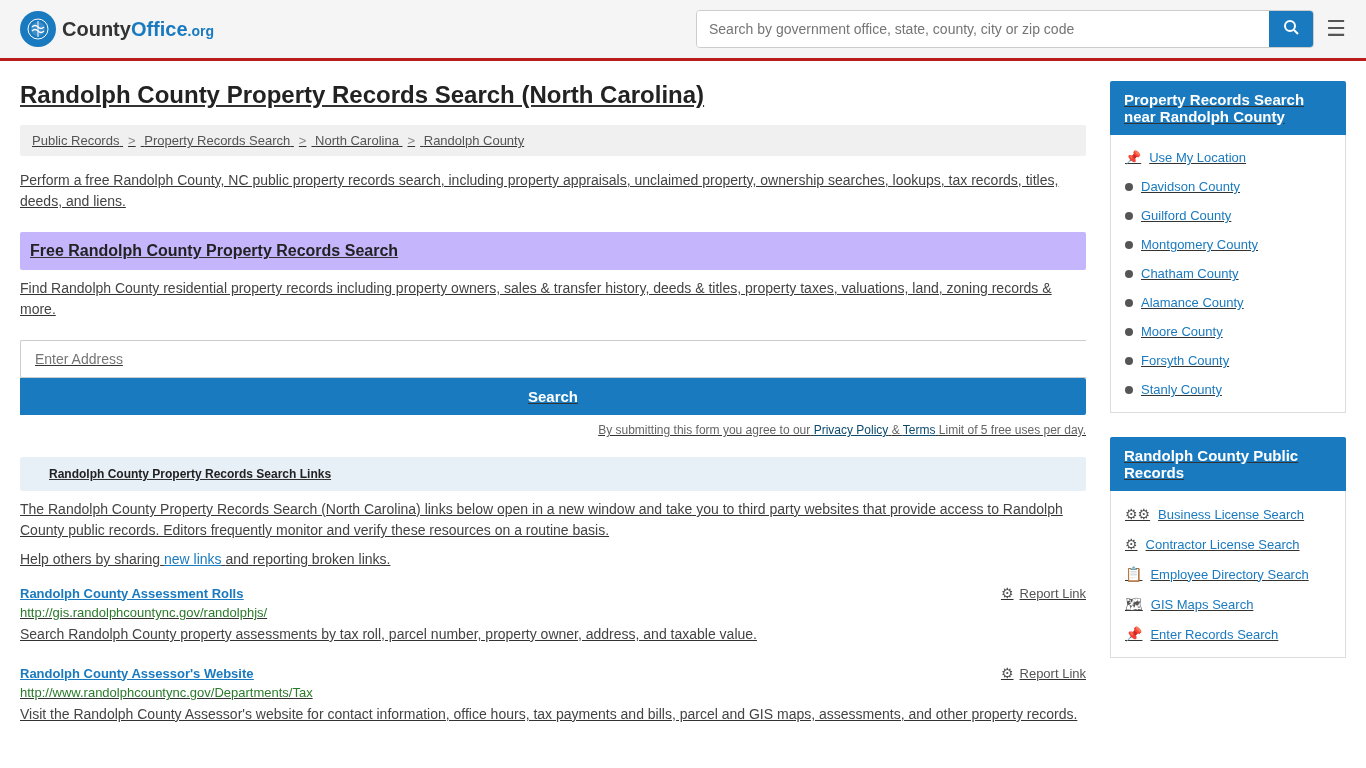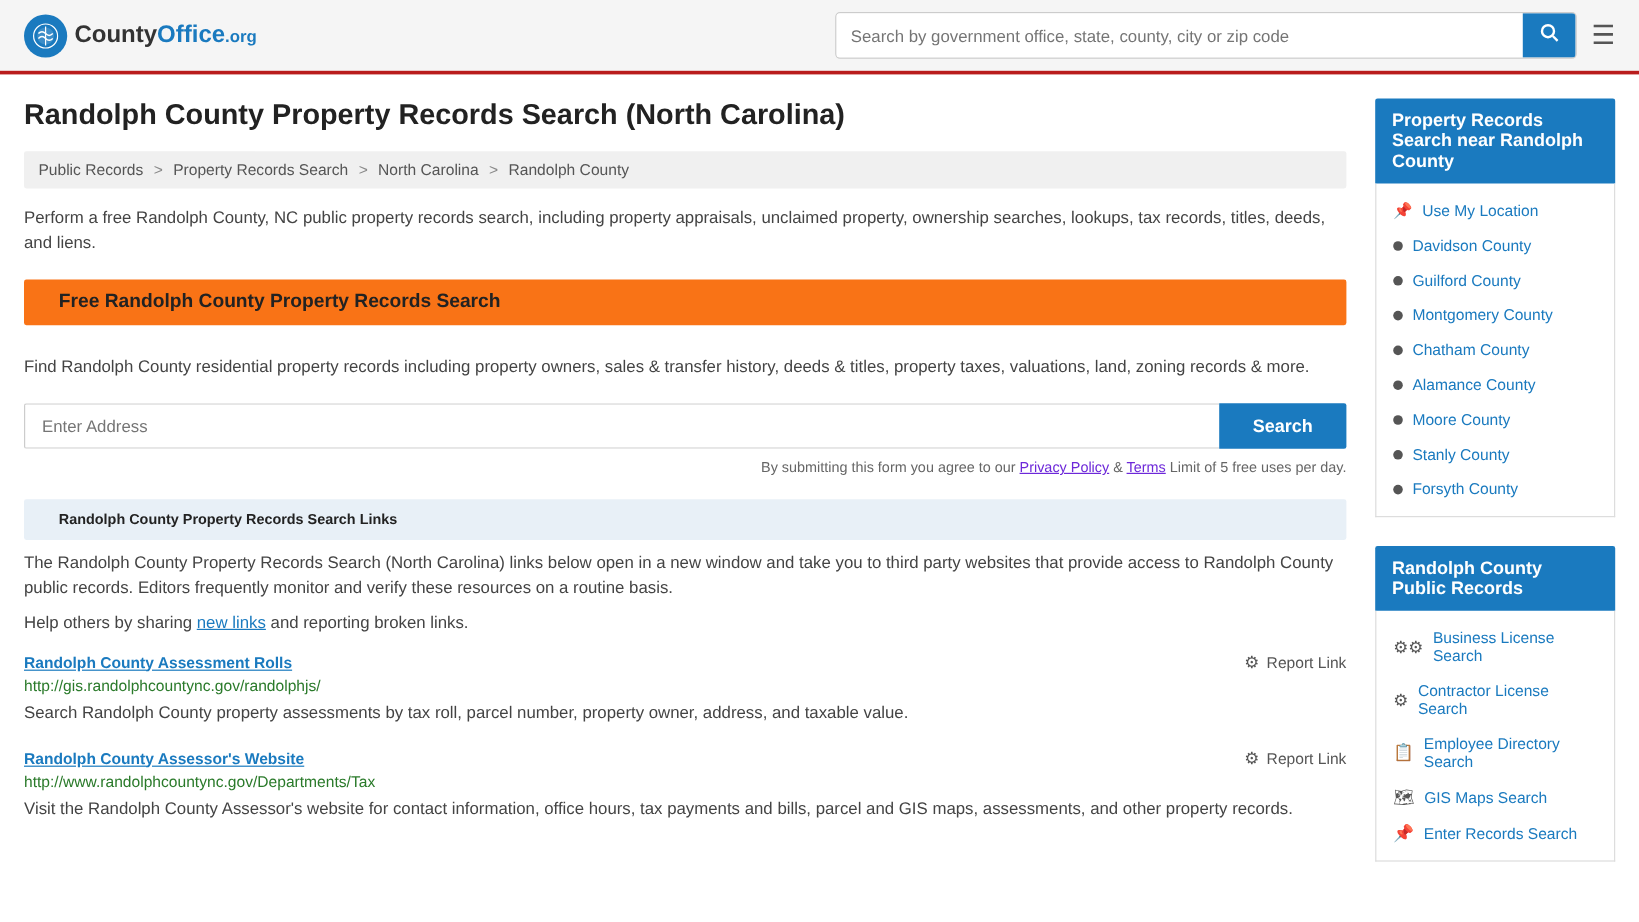--- a/index.html
+++ b/index.html
@@ -81,27 +81,28 @@
       margin-left: 12px;
     }
 
     
     .main-container {
       display: flex;
       max-width: 1366px;
       margin: 0 auto;
       padding: 20px 20px 20px 20px;
       gap: 24px;
+      text-decoration: underline;
     }
     .content-area {
       flex: 1;
       min-width: 0;
     }
     .sidebar {
-      width: 200px;
+      width: 236px;
       flex-shrink: 0;
     }
 
     
     .page-title {
       font-size: 24px;
       font-weight: bold;
       color: #222;
       margin-bottom: 16px;
     }
@@ -124,34 +125,35 @@
     
     .intro-text {
       font-size: 14px;
       color: #444;
       margin-bottom: 20px;
       line-height: 1.5;
     }
 
     
     .section-header {
-      background: #f97316;
-      padding: 10px 29px;
+      background: #c4b5fd;
+      padding: 10px 10px;
       font-size: 16px;
       font-weight: bold;
       color: #222;
-      margin-bottom: 24px;
+      margin-bottom: 8px;
       border-radius: 2px;
     }
 
     
     .search-form {
       display: flex;
       margin-bottom: 8px;
       gap: 0;
+      flex-direction: column;
     }
     .address-input {
       flex: 1;
       padding: 10px 14px;
       border: 1px solid #ccc;
       border-right: none;
       font-size: 14px;
       color: #888;
       outline: none;
       border-radius: 2px 0 0 2px;
@@ -166,21 +168,21 @@
       cursor: pointer;
       border-radius: 0 2px 2px 0;
     }
     .form-notice {
       font-size: 12px;
       color: #666;
       text-align: right;
       margin-bottom: 20px;
     }
     .form-notice a {
-      color: #6d28d9;
+      color: #0c4a6e;
       text-decoration: underline;
     }
 
     
     .links-section-header {
       background: #e8f0f7;
       padding: 10px 29px;
       font-size: 12px;
       font-weight: bold;
       color: #222;
@@ -428,25 +430,25 @@
         <a class="sidebar-link" href="#">
           <span class="dot"></span>
           <span>Alamance County</span>
         </a>
         <a class="sidebar-link" href="#">
           <span class="dot"></span>
           <span>Moore County</span>
         </a>
         <a class="sidebar-link" href="#">
           <span class="dot"></span>
+          <span>Forsyth County</span>
+        </a>
+        <a class="sidebar-link" href="#">
+          <span class="dot"></span>
           <span>Stanly County</span>
-        </a>
-        <a class="sidebar-link" href="#">
-          <span class="dot"></span>
-          <span>Forsyth County</span>
         </a>
       </div>
     </div>
 
     <div class="sidebar-section">
       <div class="sidebar-section-title">Randolph County Public Records</div>
       <div class="sidebar-section-body">
         <a class="sidebar-sub-link" href="#">
           <span class="sub-icon">⚙⚙</span>
           <span>Business License Search</span>

